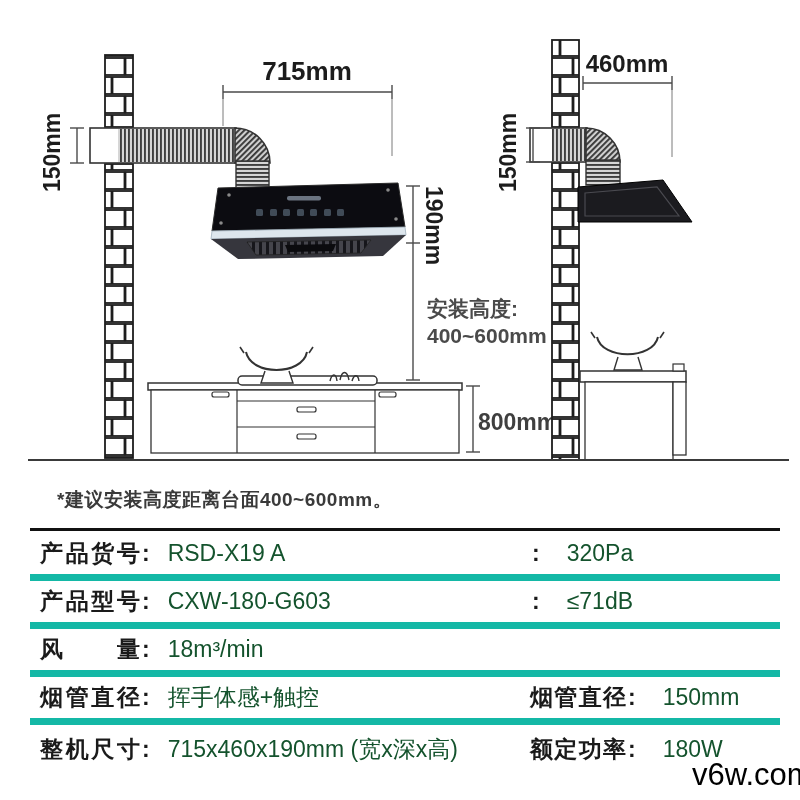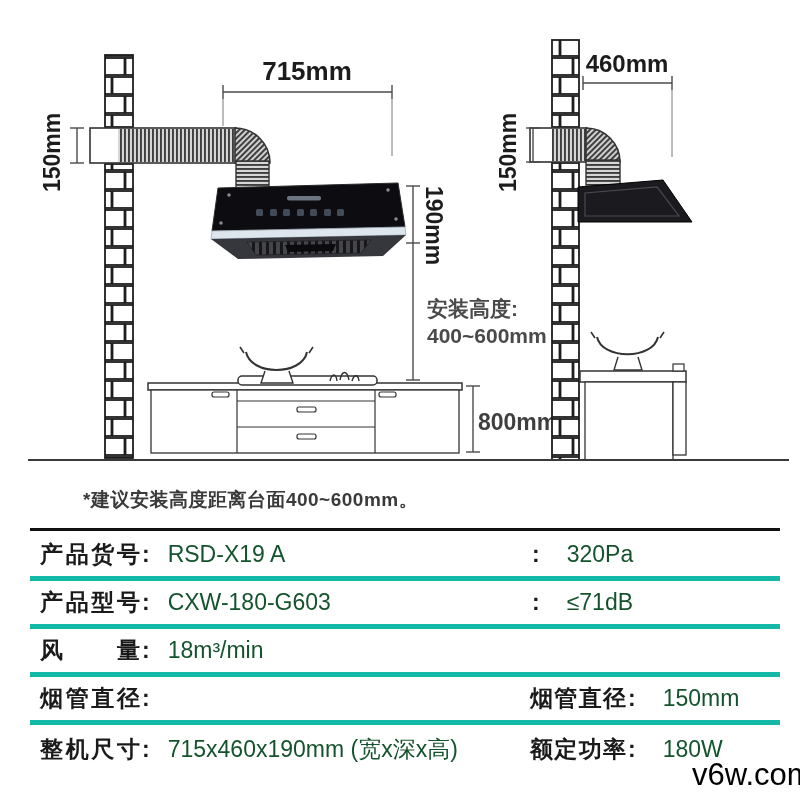--- a/index.html
+++ b/index.html
@@ -8,29 +8,29 @@
   #stage { position:relative; width:800px; height:560px; background:#fff; }
 
   
   #diagram { position:absolute; left:0; top:0; }
   .dimtxt { font-weight:bold; fill:#1c1c1c; }
   .dimline { stroke:#4a4a4a; stroke-width:1.4; }
   .extline { stroke:#7a7a7a; stroke-width:1; }
   .draw { stroke:#333; fill:#fff; }
 
   
-  #note { position:absolute; left:83px; top:487px; font-size:19px; font-weight:bold;
+  #note { position:absolute; left:57px; top:487px; font-size:19px; font-weight:bold;
     color:#3a3a3a; letter-spacing:0.5px; }
 
   
   #table-top-rule { position:absolute; left:30px; top:528px; width:750px; height:3px; background:#111; }
 
   
   #spec-table { position:absolute; left:30px; top:533px; width:750px; }
-  .srow { display:flex; align-items:center; height:48px; border-bottom:5px solid #14b8a6; }
+  .srow { display:flex; align-items:center; height:48px; border-bottom:7px solid #14b8a6; }
   .srow:last-child { border-bottom:none; }
   .cell { display:flex; align-items:baseline; }
   .cell.left { flex:0 0 500px; padding-left:10px; }
   .cell.right { flex:1; }
   .lbl { display:inline-block; font-size:23px; font-weight:bold; color:#1a1a1a;
     text-align:justify; text-align-last:justify; }
   .cell.left .lbl { width:100px; }
   .cell.right .lbl { width:96px; }
   .colon { font-size:23px; font-weight:bold; color:#1a1a1a; margin-left:2px; }
   .val { font-size:23px; color:#14532d; }
@@ -235,20 +235,21 @@
         <span class="lbl">风量</span>
           <span class="colon">:</span>
         <span class="val">18m³/min</span>
       </div>
       <div class="cell right"></div>
     </div>
     <div class="srow">
       <div class="cell left">
         <span class="lbl">烟管直径</span>
           <span class="colon">:</span>
+        <span class="val">挥手体感+触控</span>
       </div>
       <div class="cell right">
         <span class="lbl">烟管直径</span>
           <span class="colon">:</span>
         <span class="val">150mm</span>
       </div>
     </div>
     <div class="srow">
       <div class="cell left">
         <span class="lbl">整机尺寸</span>

